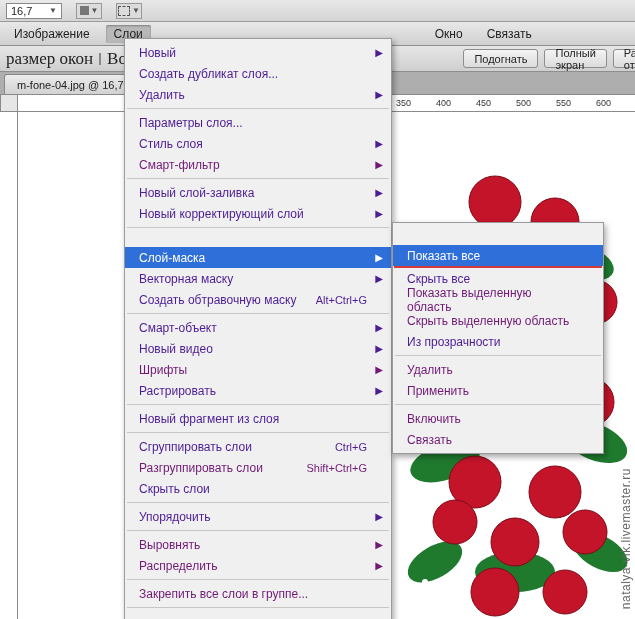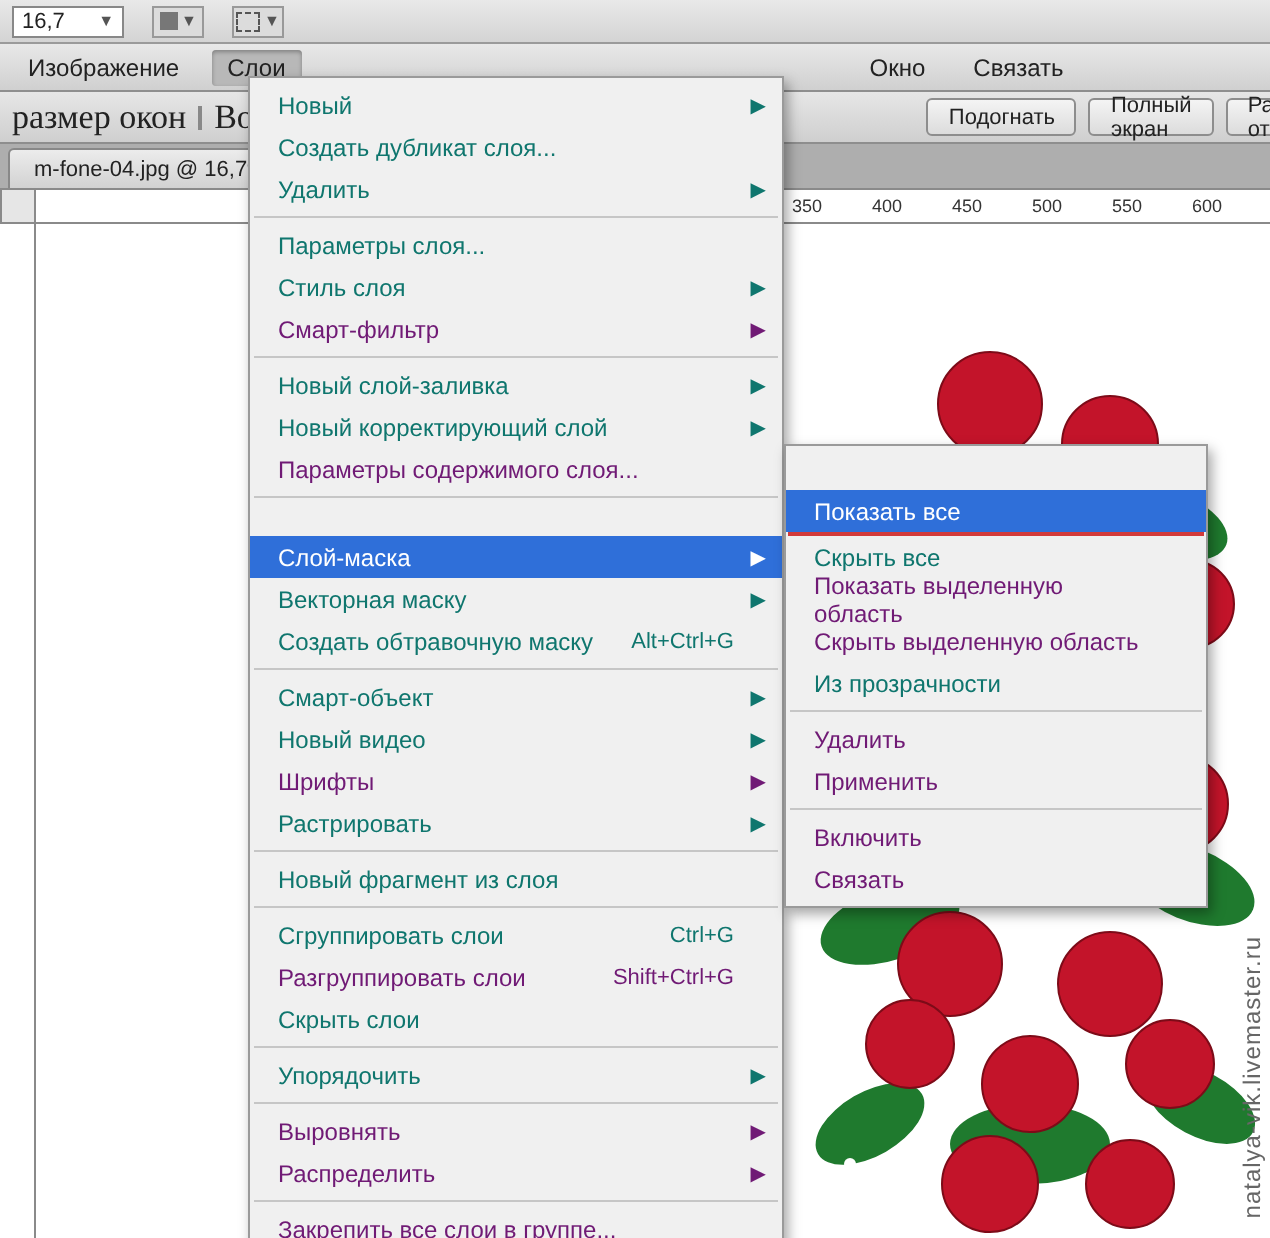--- a/index.html
+++ b/index.html
@@ -39,21 +39,21 @@
   
   .canvas { position:absolute; left:18px; top:112px; right:0; bottom:0; background:#b5b5b5; }
   .docwin { position:absolute; left:0; top:0; width:617px; height:507px; background:#fff; }
   .flowers { position:absolute; left:367px; top:30px; width:260px; height:477px; overflow:hidden; }
   .flowers svg { width:100%; height:100%; }
 
   
   .menu { position:absolute; background:#f0f0f0; border:1px solid #9a9a9a; box-shadow:2px 3px 6px rgba(0,0,0,.35); padding:3px 0; }
   .menu-main { left:124px; top:38px; width:268px; }
   .menu-sub { left:392px; top:222px; width:212px; }
-  .mi { height:21px; display:flex; align-items:center; padding:0 26px 0 14px; position:relative; font-size:12px; color:#0f766e; }
+  .mi { height:21px; display:flex; align-items:center; padding:0 26px 0 14px; position:relative; font-size:12px; color:#4c1d95; }
   .mi.disabled { color:#701a75; }
   .mi .shortcut { position:absolute; right:24px; font-size:11px; }
   .mi .arrow { position:absolute; right:8px; font-size:10px; }
   .sep { height:1px; background:#c6c6c6; margin:3px 2px; }
   .mi.hl { background:#2f6fd9; color:#fff;margin-top:19px; }
   .mi.hl .arrow { color:#fff; }
   .sub-redline { height:2px; background:#d23a3a; margin:0 1px; }
 
   .watermark { position:absolute; right:2px; bottom:10px; font-size:12px; color:#666; writing-mode:vertical-rl; transform:rotate(180deg); letter-spacing:.5px; }
 </style>
@@ -191,23 +191,20 @@
     </div>
   <div class="sep"></div>
   <div class="mi">
       <span>Новый слой-заливка</span>
       <span class="arrow">▶</span>
     </div>
   <div class="mi">
       <span>Новый корректирующий слой</span>
       <span class="arrow">▶</span>
     </div>
-  <div class="mi disabled">
-      <span>Параметры содержимого слоя...</span>
-    </div>
   <div class="sep"></div>
   <div class="mi hl">
       <span>Слой-маска</span>
       <span class="arrow">▶</span>
     </div>
   <div class="mi">
       <span>Векторная маску</span>
       <span class="arrow">▶</span>
     </div>
   <div class="mi">

